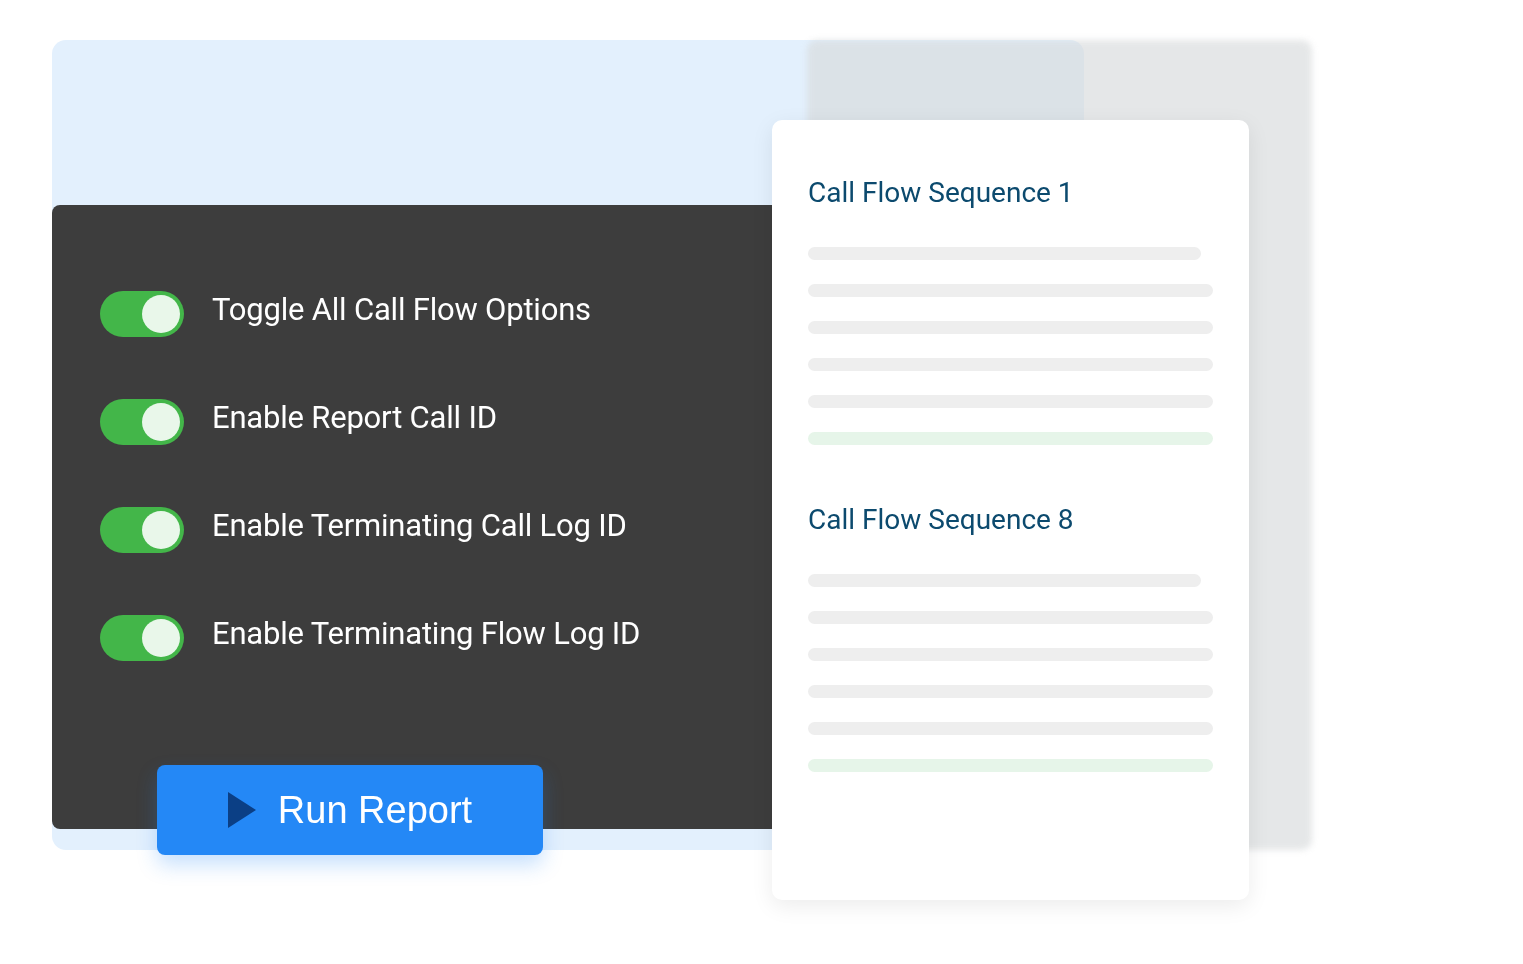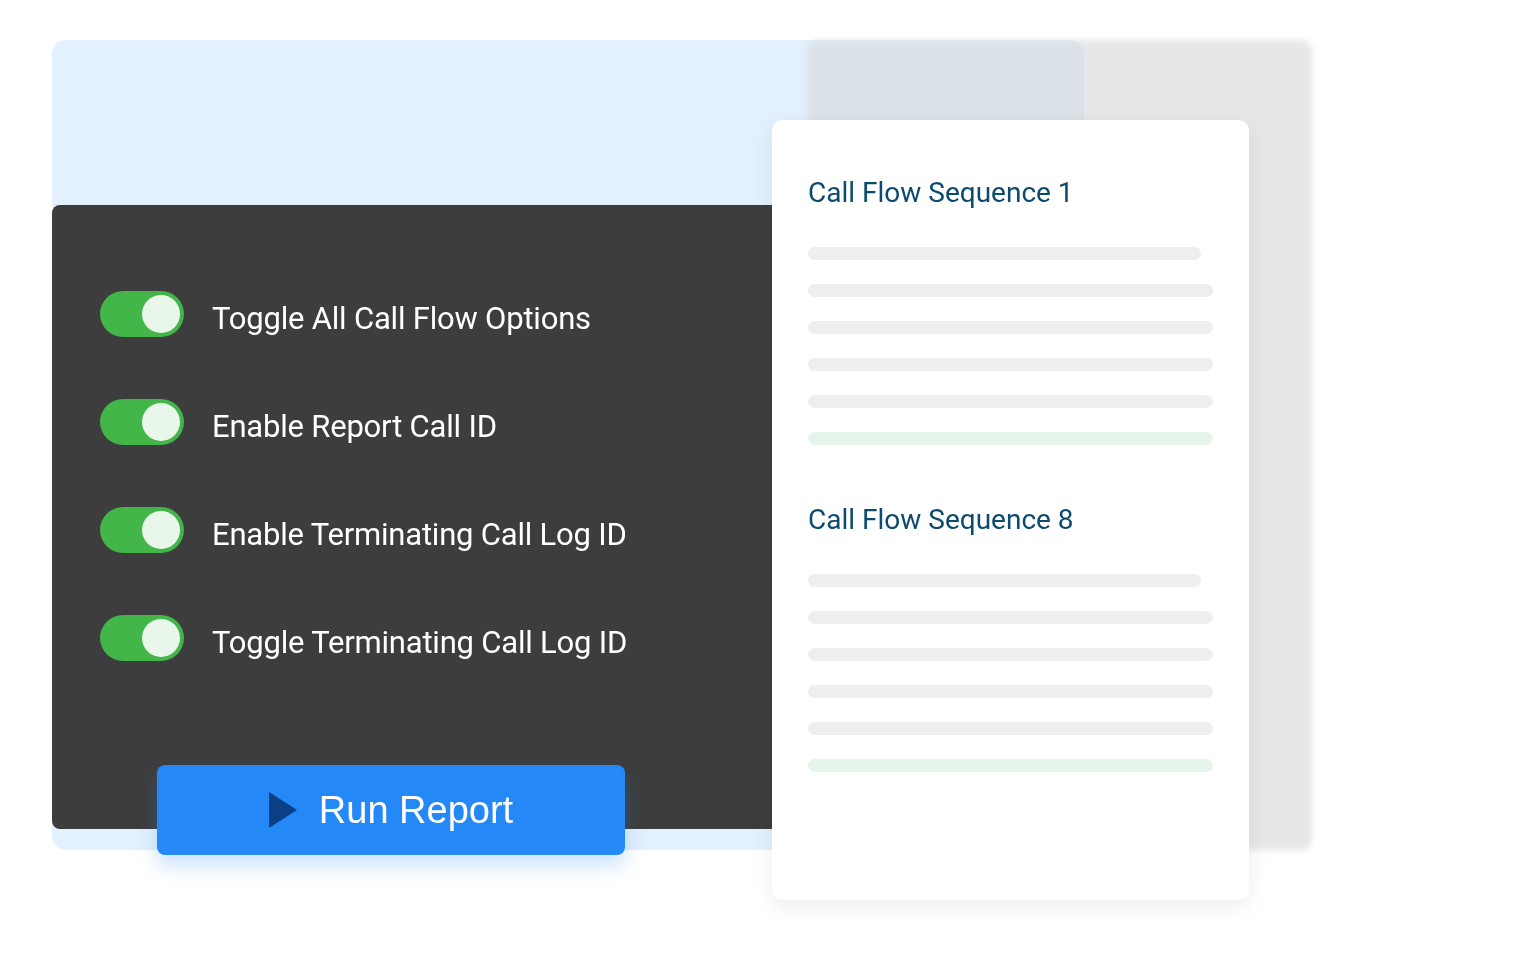--- a/index.html
+++ b/index.html
@@ -47,21 +47,21 @@
     left: 0px;
     top: 180px;
     width: 752px;
     height: 624px;
     background: #3d3d3d;
     border-radius: 8px;
     padding: 86px 48px 0 48px;
   }
   .toggle-row {
     display: flex;
-    align-items: flex-end;
+    align-items: flex-start;
     margin-bottom: 62px;
   }
   .toggle {
     width: 84px;
     height: 46px;
     background: #43b649;
     border-radius: 23px;
     position: relative;
     flex-shrink: 0;
     cursor: pointer;
@@ -79,21 +79,21 @@
     color: #ffffff;
     font-size: 31px;
     font-weight: 400;
     margin-left: 28px;
     letter-spacing: -0.2px;
   }
   .run-report-btn {
     position: absolute;
     left: 105px;
     top: 740px;
-    width: 468px;
+    width: 386px;
     height: 90px;
     background: #2488f6;
     border: none;
     border-radius: 8px;
     display: flex;
     align-items: center;
     justify-content: center;
     gap: 22px;
     cursor: pointer;
     box-shadow: 0 10px 20px rgba(36,136,246,0.25);
@@ -176,21 +176,21 @@
     <div class="toggle-row">
       <div class="toggle">
           <div class="knob"></div>
         </div>
       <div class="toggle-label">Enable Terminating Call Log ID</div>
     </div>
     <div class="toggle-row">
       <div class="toggle">
           <div class="knob"></div>
         </div>
-      <div class="toggle-label">Toggle Terminating Call Log ID</div>
+      <div class="toggle-label">Enable Terminating Flow Log ID</div>
     </div>
   </div>
 
   <button class="run-report-btn">
     <div class="play-icon"></div>
     <span>Run Report</span>
   </button>
 
   <div class="seq-card">
     <div class="seq-block">

